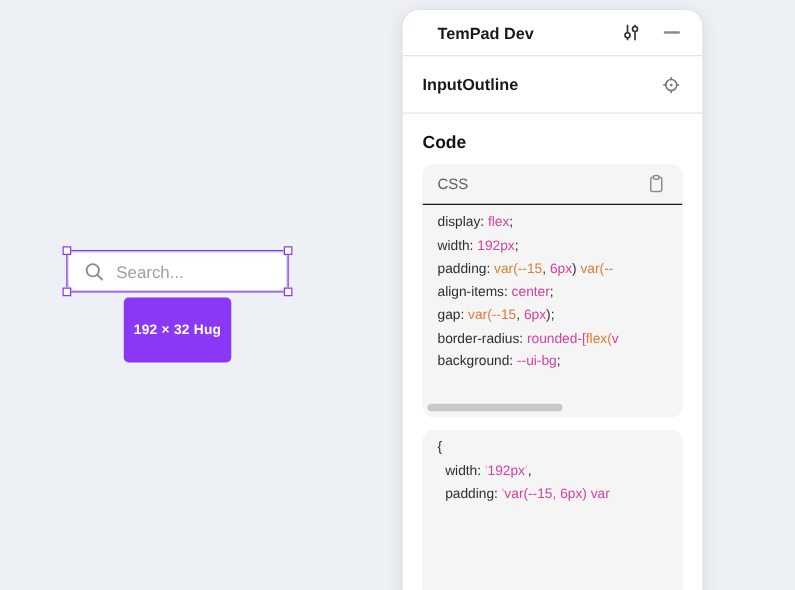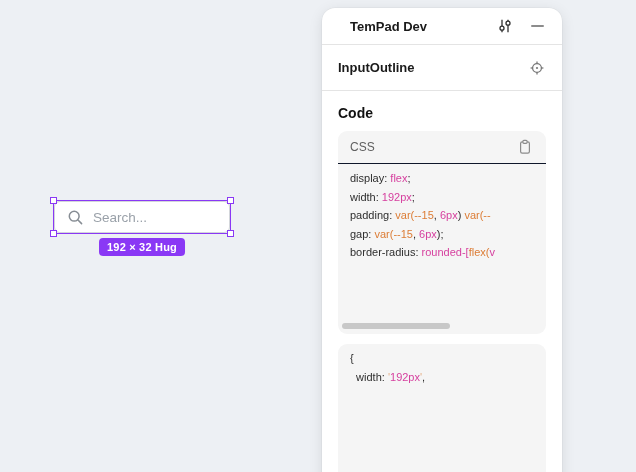--- a/index.html
+++ b/index.html
@@ -31,21 +31,21 @@
     background:#ffffff; border:1.5px solid #8a38f5;
   }
   .handle.tl { left:-4px; top:-4px; }
   .handle.tr { right:-4px; top:-4px; }
   .handle.bl { left:-4px; bottom:-4px; }
   .handle.br { right:-4px; bottom:-4px; }
   .size-badge {
     position:absolute; top:37px; left:50%; transform:translateX(-50%);
     background:#8a38f5; color:#ffffff;
     font-size:11px; font-weight:700; letter-spacing:.2px;
-    padding:3px 8px; border-radius:4px; white-space:nowrap;
+    padding:20px 8px; border-radius:4px; white-space:nowrap;
   }
 
   
   .panel {
     position:absolute; left:322px; top:8px; width:240px; height:500px;
     background:#ffffff; border-radius:13px;
     box-shadow:0 0 0 .5px rgba(0,0,0,.05), 0 3px 14px rgba(0,0,0,.10);
   }
   .p-header {
     height:37px; display:flex; align-items:center;
@@ -162,28 +162,31 @@
           <svg width="14" height="16" viewBox="0 0 14 16" fill="none">
             <rect x="2.6" y="2.8" width="8.8" height="11.4" rx="1.6" stroke="#8c8c8c" stroke-width="1.2"></rect>
             <rect x="4.9" y="1.3" width="4.2" height="3" rx="1" fill="#f5f5f5" stroke="#8c8c8c" stroke-width="1.2"></rect>
           </svg>
         </button>
       </div>
       <div class="code-area css">
           <div class="code-line"><span class="tk-p">display: </span><span class="tk-v">flex</span><span class="tk-p">;</span></div>
           <div class="code-line"><span class="tk-p">width: </span><span class="tk-v">192px</span><span class="tk-p">;</span></div>
           <div class="code-line"><span class="tk-p">padding: </span><span class="tk-f">var(--15</span><span class="tk-p">, </span><span class="tk-v">6px</span><span class="tk-p">) </span><span class="tk-f">var(--</span></div>
+          <div class="code-line"><span class="tk-p">align-items: </span><span class="tk-v">center</span><span class="tk-p">;</span></div>
           <div class="code-line"><span class="tk-p">gap: </span><span class="tk-f">var(--15</span><span class="tk-p">, </span><span class="tk-v">6px</span><span class="tk-p">);</span></div>
           <div class="code-line"><span class="tk-p">border-radius: </span><span class="tk-v">rounded-[</span><span class="tk-f">flex(</span><span class="tk-v">v</span></div>
+          <div class="code-line"><span class="tk-p">background: </span><span class="tk-v">--ui-bg</span><span class="tk-p">;</span></div>
         </div>
       <div style="position:relative; height:0;">
         <div class="hscroll" style="bottom:5px;"></div>
       </div>
     </div>
 
     <div class="card">
       <div class="code-area js">
           <div class="code-line"><span class="tk-p">{</span></div>
           <div class="code-line"><span class="tk-p">  width: </span><span class="tk-q">'</span><span class="tk-v">192px</span><span class="tk-q">'</span><span class="tk-p">,</span></div>
+          <div class="code-line"><span class="tk-p">  padding: </span><span class="tk-q">'</span><span class="tk-v">var(--15, 6px) var</span></div>
         </div>
     </div>
   </div>
 </div>
 
 </body></html>

